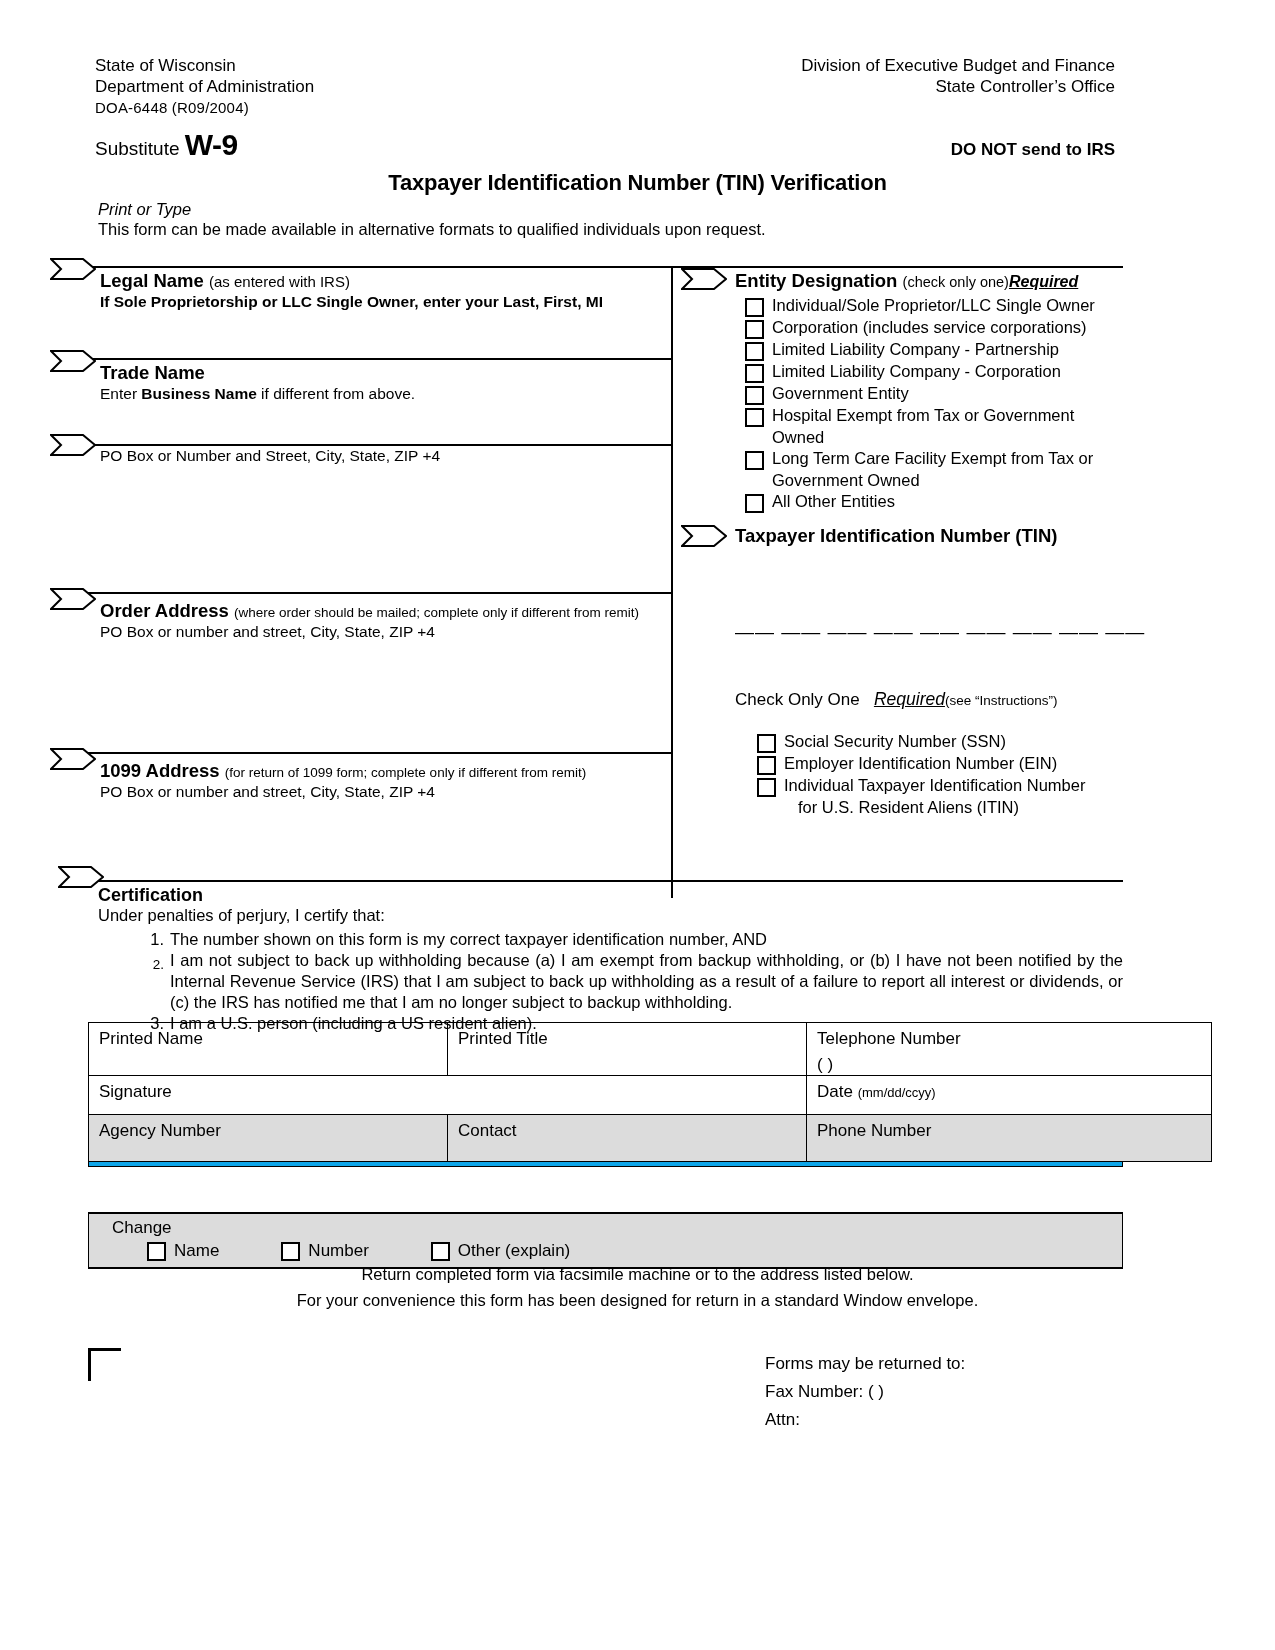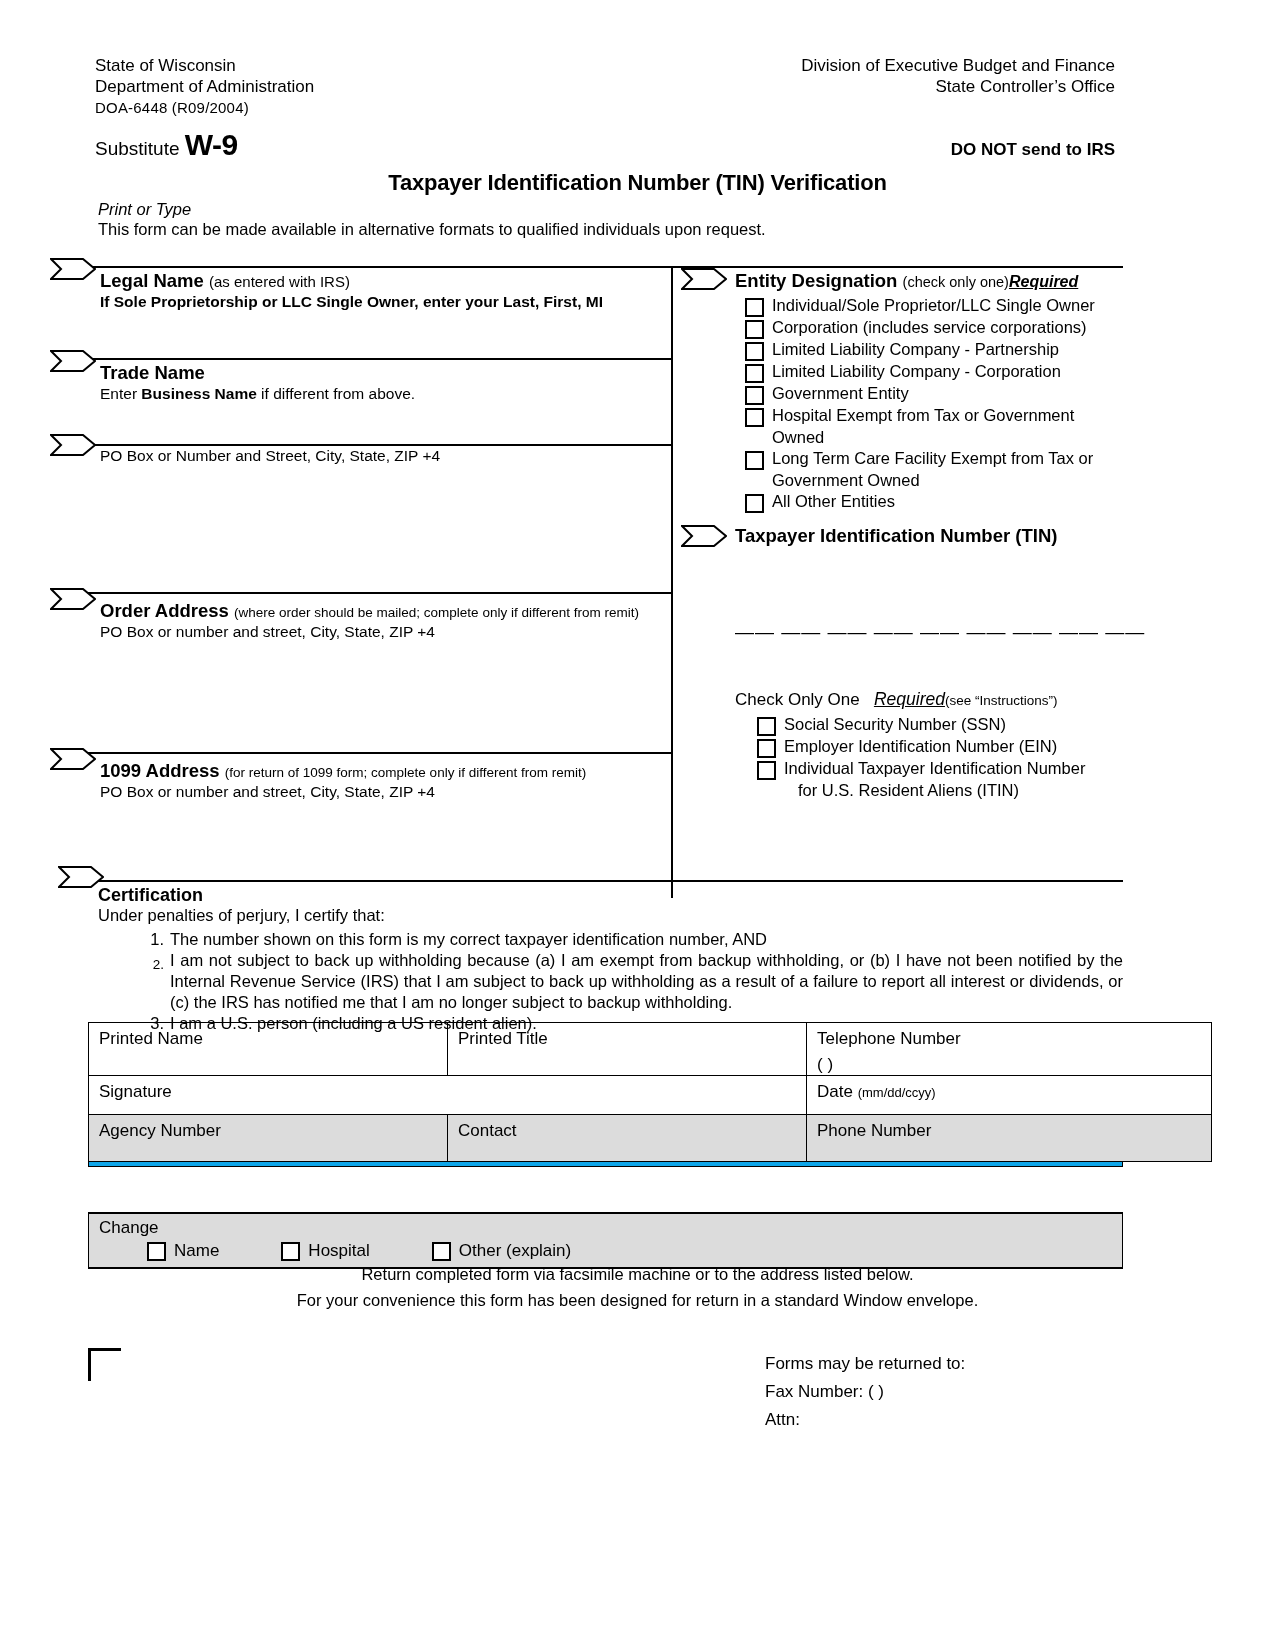--- a/index.html
+++ b/index.html
@@ -83,21 +83,21 @@
 
   .agency-hdr { position:absolute; left:88px; top:1135px; width:1033px; background:#0ea5e9;
                 border-left:1.5px solid #000; border-right:1.5px solid #000;
                 border-top:2.5px solid #000; border-bottom:1.5px solid #000;
                 text-align:center; font-size:18px; padding:3px 0 5px 0; }
   .agency-tbl { top:1114px; background:#e5e5e5; }
   .agency-tbl td { height:40px; background:#dcdcdc; }
   .change-box { position:absolute; left:88px; top:1212px; width:1033px; background:#dcdcdc;
                 border-left:1.5px solid #000; border-right:1.5px solid #000;
                 border-top:2px solid #000; border-bottom:2.5px solid #000; padding:4px 0 6px 0; }
-  .change-lbl { font-size:17px; padding-left:10px; }
+  .change-lbl { font-size:17px; padding-left:23px; }
   .change-opts { display:flex; padding-left:58px; font-size:17px; margin-top:3px; }
   .change-opt { display:flex; align-items:center; margin-right:62px; }
   .change-opt .cbox { margin-top:0; }
 
   .footnote { position:absolute; left:0; width:1275px; text-align:center; font-size:16.5px; }
 
   .retblock { position:absolute; left:765px; font-size:17px; line-height:28px; }
   .corner { position:absolute; left:88px; top:1348px; width:30px; height:30px;
             border-left:3px solid #000; border-top:3px solid #000; }
 </style>
@@ -260,21 +260,21 @@
           </div>
           <div class="rhead" style="padding-left:62px;">Taxpayer Identification Number (TIN)</div>
           <div class="tindash" style="padding-left:62px; margin-top:74px;">—— —— —— —— —— —— —— —— ——</div>
         </div>
 
         <div style="margin-top:46px; padding-left:62px;">
           <div class="checkonly">
             <span>Check Only One</span>
             &nbsp;&nbsp;<span class="req2">Required</span><span class="ins">(see “Instructions”)</span>
           </div>
-          <div style="padding-left:22px; margin-top:4px;">
+          <div style="padding-left:22px; margin-top:21px;">
             <div class="cbrow">
               <span class="cbox"></span>
               <span class="cbtxt">Social Security Number (SSN)</span>
             </div>
             <div class="cbrow">
               <span class="cbox"></span>
               <span class="cbtxt">Employer Identification Number (EIN)</span>
             </div>
             <div class="cbrow">
               <span class="cbox"></span>
@@ -362,21 +362,21 @@
 
   <div class="change-box">
     <div class="change-lbl">Change</div>
     <div class="change-opts">
       <div class="change-opt">
         <span class="cbox"></span>
         <span>Name</span>
       </div>
       <div class="change-opt">
         <span class="cbox"></span>
-        <span>Hospital</span>
+        <span>Number</span>
       </div>
       <div class="change-opt">
         <span class="cbox"></span>
         <span>Other  (explain)</span>
       </div>
     </div>
   </div>
 
   <div class="footnote" style="top:1265px;">Return completed form via facsimile machine or to the address listed below.</div>
   <div class="footnote" style="top:1291px;">For your convenience this form has been designed for return in a standard Window envelope.</div>

